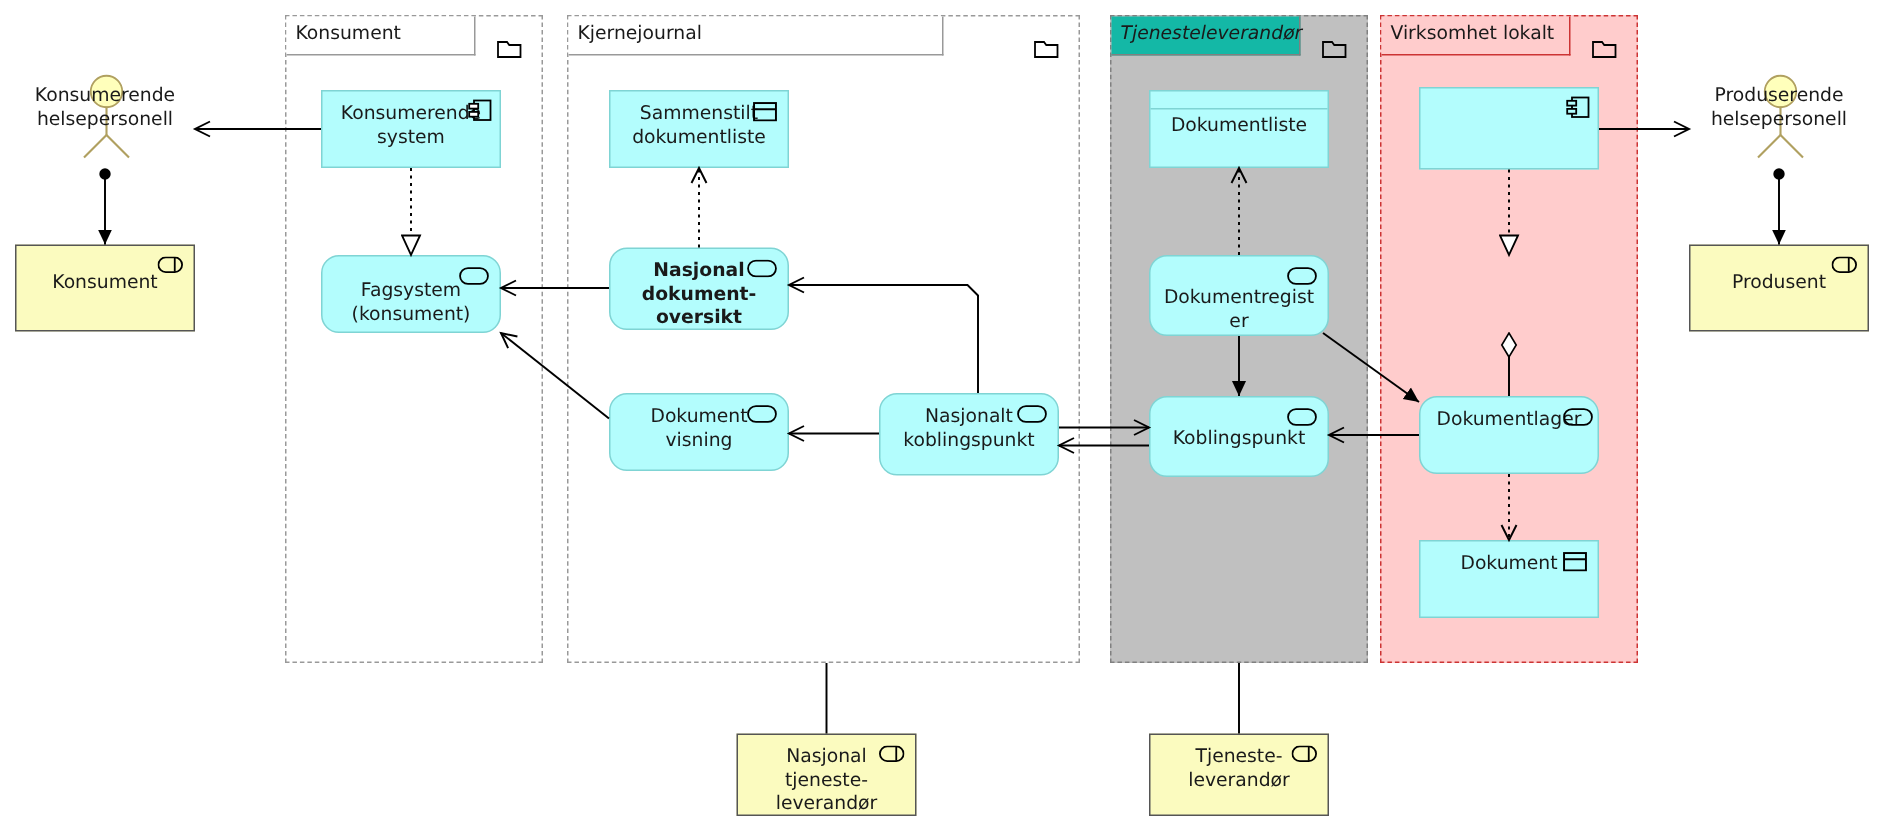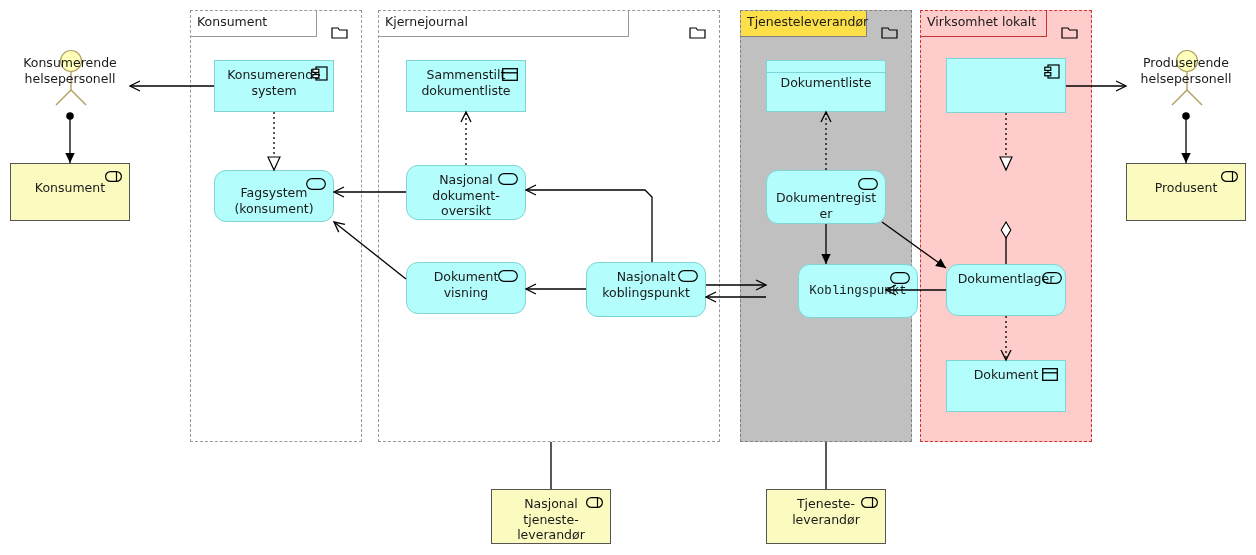--- a/index.html
+++ b/index.html
@@ -123,21 +123,21 @@
   <div class="container" style="left:378px;top:10px;width:342px;height:432px;border:1.4px dashed #999;background:transparent;">
     <div class="ctitle" style="width:250px;height:26px;border-right:1.4px solid #999;border-bottom:1.4px solid #999;background:#fff;">
       <span>Kjernejournal</span>
     </div>
     <svg class="folder-icon" style="left:310px;top:14px;" width="18" height="15" viewBox="0 0 18 15">
       <path d="M1,3 L7,3 L8.5,5 L16,5 L16,13 L1,13 Z" fill="#fff" stroke="#000" stroke-width="1.2"></path>
     </svg>
   </div>
 
   <div class="container" style="left:740px;top:10px;width:172px;height:432px;border:1.4px dashed #808080;background:#c0c0c0;">
-    <div class="ctitle" style="width:126px;height:26px;border-right:1.4px solid #808080;border-bottom:1.4px solid #808080;background:#fde047;">
+    <div class="ctitle" style="width:126px;height:26px;border-right:1.4px solid #808080;border-bottom:1.4px solid #808080;background:#14b8a6;font-style:italic;">
       <span>Tjenesteleverandør</span>
     </div>
     <svg class="folder-icon" style="left:140px;top:14px;" width="18" height="15" viewBox="0 0 18 15">
       <path d="M1,3 L7,3 L8.5,5 L16,5 L16,13 L1,13 Z" fill="#c0c0c0" stroke="#000" stroke-width="1.2"></path>
     </svg>
   </div>
 
   <div class="container" style="left:920px;top:10px;width:172px;height:432px;border:1.4px dashed #cc3333;background:#ffcccc;">
     <div class="ctitle" style="width:126px;height:26px;border-right:1.4px solid #cc3333;border-bottom:1.4px solid #cc3333;background:#ffcccc;">
       <span>Virksomhet lokalt</span>
@@ -218,21 +218,21 @@
   </div>
 
   <div class="node comp square" style="left:406px;top:60px;width:120px;height:52px;">
     <span class="lbl">Sammenstilt dokumentliste</span>
     <svg class="ic" width="16" height="13" viewBox="0 0 16 13">
       <rect x="0.7" y="0.7" width="14.6" height="11.6" fill="none" stroke="#000" stroke-width="1.3"></rect>
       <line x1="0.7" y1="4.8" x2="15.3" y2="4.8" stroke="#000" stroke-width="1.3"></line>
     </svg>
   </div>
 
-  <div class="node comp rounded" style="left:406px;top:165px;width:120px;height:55px;">
+  <div class="node comp rounded" style="left:406px;top:165px;width:120px;height:55px;font-weight:bold;">
     <span class="lbl">Nasjonal dokument- oversikt</span>
     <svg class="ic" width="20" height="12" viewBox="0 0 20 12">
       <rect x="0.7" y="0.7" width="18.6" height="10.6" rx="5.3" fill="none" stroke="#000" stroke-width="1.2"></rect>
     </svg>
   </div>
 
   <div class="node comp rounded" style="left:406px;top:262px;width:120px;height:52px;">
     <span class="lbl">Dokument visning</span>
     <svg class="ic" width="20" height="12" viewBox="0 0 20 12">
       <rect x="0.7" y="0.7" width="18.6" height="10.6" rx="5.3" fill="none" stroke="#000" stroke-width="1.2"></rect>
@@ -251,21 +251,21 @@
     <span class="lbl">Dokumentliste</span>
   </div>
 
   <div class="node comp rounded" style="left:766px;top:170px;width:120px;height:54px;padding-top:19px;">
     <span class="lbl">Dokumentregister</span>
     <svg class="ic" width="20" height="12" viewBox="0 0 20 12">
       <rect x="0.7" y="0.7" width="18.6" height="10.6" rx="5.3" fill="none" stroke="#000" stroke-width="1.2"></rect>
     </svg>
   </div>
 
-  <div class="node comp rounded" style="left:798px;top:264px;width:120px;height:54px;padding-top:19px;font-family:Liberation Mono, monospace;">
+  <div class="node comp rounded" style="left:766px;top:264px;width:120px;height:54px;padding-top:19px;">
     <span class="lbl">Koblingspunkt</span>
     <svg class="ic" width="20" height="12" viewBox="0 0 20 12">
       <rect x="0.7" y="0.7" width="18.6" height="10.6" rx="5.3" fill="none" stroke="#000" stroke-width="1.2"></rect>
     </svg>
   </div>
 
   <div class="node comp square" style="left:946px;top:58px;width:120px;height:55px;">
     <svg class="ic" style="right:5px;top:5px;" width="16" height="15" viewBox="0 0 16 15">
       <rect x="4" y="1" width="11" height="13" fill="none" stroke="#000" stroke-width="1.2"></rect>
       <rect x="0.8" y="3.2" width="6" height="3.2" fill="#b3fdfd" stroke="#000" stroke-width="1.2"></rect>

